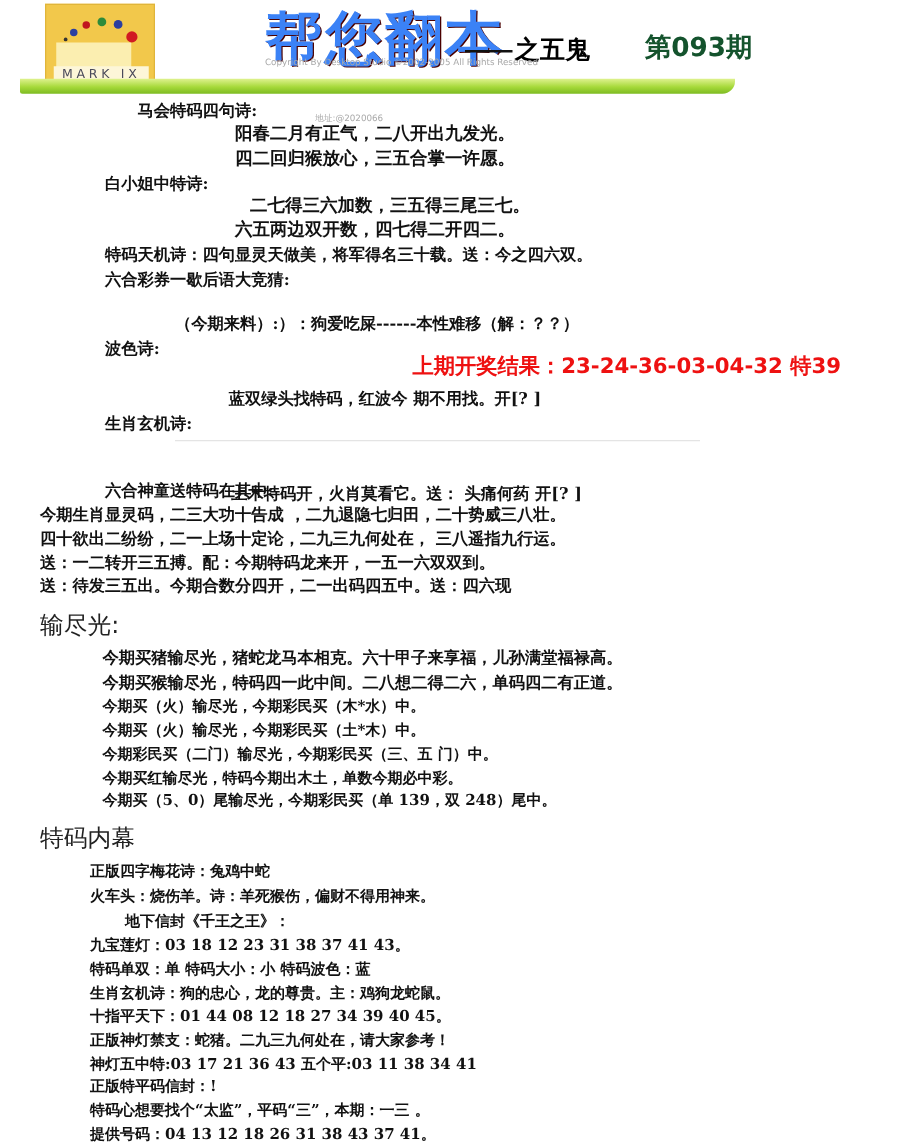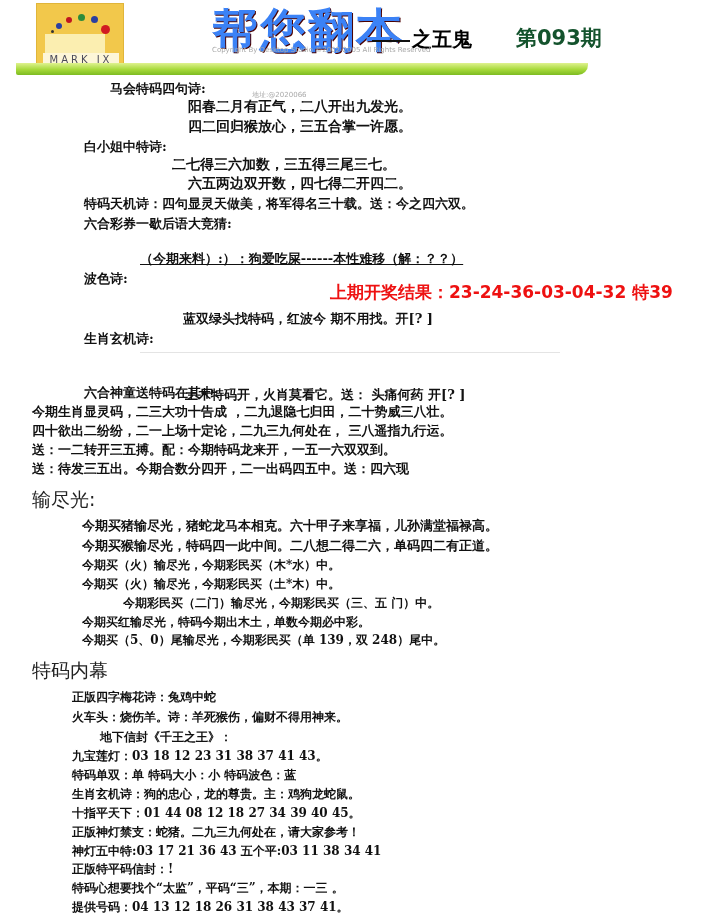--- a/index.html
+++ b/index.html
@@ -59,26 +59,26 @@
   <div>Copyright By Desktop Studio ©2002-2005 All Rights Reserved</div>
   <div style="padding-left:40px;margin-top:36px;">地址:@2020066</div>
 </div>
 <div class="issue">第093期</div>
 
 <div class="abs b t13" style="left:110px;top:80px;">马会特码四句诗:</div>
 <div class="abs b t14" style="left:188px;top:98px;">阳春二月有正气，二八开出九发光。</div>
 <div class="abs b t14" style="left:188px;top:118px;">四二回归猴放心，三五合掌一许愿。</div>
 
 <div class="abs b t13" style="left:84px;top:138px;">白小姐中特诗:</div>
-<div class="abs b t14" style="left:172px;top:156px;text-align:center;">二七得三六加数，三五得三尾三七。</div>
+<div class="abs b t14" style="left:200px;top:156px;text-align:center;">二七得三六加数，三五得三尾三七。</div>
 <div class="abs b t14" style="left:188px;top:175px;">六五两边双开数，四七得二开四二。</div>
 
 <div class="abs b t13" style="left:84px;top:195px;">特码天机诗：四句显灵天做美，将军得名三十载。送：今之四六双。</div>
 <div class="abs b t13" style="left:84px;top:215px;">六合彩券一歇后语大竞猜:</div>
-<div class="abs b t13" style="left:140px;top:250px;text-decoration:underline;">（今期来料）:）：狗爱吃屎------本性难移（解：？？）</div>
+<div class="abs b t13" style="left:140px;top:250px;">（今期来料）:）：狗爱吃屎------本性难移（解：？？）</div>
 <div class="abs b t13" style="left:84px;top:270px;">波色诗:</div>
 
 <div class="abs result" style="left:330px;top:281px;">
   <span>上期开奖结果：</span><span>23-24-36-03-04-32</span>&nbsp;<span>特39</span>
 </div>
 
 <div class="abs b t13" style="left:183px;top:310px;">蓝双绿头找特码，红波今 期不用找。开[? ]</div>
 <div class="abs b t13" style="left:84px;top:330px;">生肖玄机诗:</div>
 <div class="faint" style="left:140px;top:352px;width:420px;"></div>
 <div class="abs b t13" style="left:185px;top:366px;margin-top:20px;">土木特码开，火肖莫看它。送： 头痛何药    开[? ]</div>
@@ -87,21 +87,21 @@
 <div class="abs b t13" style="left:32px;top:403px;">今期生肖显灵码，二三大功十告成 ，二九退隐七归田，二十势威三八壮。</div>
 <div class="abs b t13" style="left:32px;top:422px;">四十欲出二纷纷，二一上场十定论，二九三九何处在， 三八遥指九行运。</div>
 <div class="abs b t13" style="left:32px;top:441px;">送：一二转开三五搏。配：今期特码龙来开，一五一六双双到。</div>
 <div class="abs b t13" style="left:32px;top:460px;">送：待发三五出。今期合数分四开，二一出码四五中。送：四六现</div>
 
 <div class="abs sec" style="left:32px;top:487px;">输尽光:</div>
 <div class="abs b t13" style="left:82px;top:517px;">今期买猪输尽光，猪蛇龙马本相克。六十甲子来享福，儿孙满堂福禄高。</div>
 <div class="abs b t13" style="left:82px;top:537px;">今期买猴输尽光，特码四一此中间。二八想二得二六，单码四二有正道。</div>
 <div class="abs b t12" style="left:82px;top:557px;">今期买（火）输尽光，今期彩民买（木*水）中。</div>
 <div class="abs b t12" style="left:82px;top:576px;">今期买（火）输尽光，今期彩民买（土*木）中。</div>
-<div class="abs b t12" style="left:82px;top:595px;margin-left:41px;">今期彩民买（二门）输尽光，今期彩民买（三、五 门）中。</div>
+<div class="abs b t12" style="left:82px;top:595px;">今期彩民买（二门）输尽光，今期彩民买（三、五 门）中。</div>
 <div class="abs b t12" style="left:82px;top:614px;">今期买红输尽光，特码今期出木土，单数今期必中彩。</div>
 <div class="abs b t12" style="left:82px;top:632px;">今期买（5、0）尾输尽光，今期彩民买（单 139，双 248）尾中。</div>
 
 <div class="abs sec" style="left:32px;top:658px;">特码内幕</div>
 <div class="abs b t12" style="left:72px;top:689px;">正版四字梅花诗：兔鸡中蛇</div>
 <div class="abs b t12" style="left:72px;top:709px;">火车头：烧伤羊。诗：羊死猴伤，偏财不得用神来。</div>
 <div class="abs b t12" style="left:100px;top:729px;">地下信封《千王之王》：</div>
 <div class="abs b t12" style="left:72px;top:748px;">九宝莲灯：03   18  12    23  31   38   37 41 43。</div>
 <div class="abs b t12" style="left:72px;top:767px;">特码单双：单 特码大小：小 特码波色：蓝</div>
 <div class="abs b t12" style="left:72px;top:786px;">生肖玄机诗：狗的忠心，龙的尊贵。主：鸡狗龙蛇鼠。</div>

